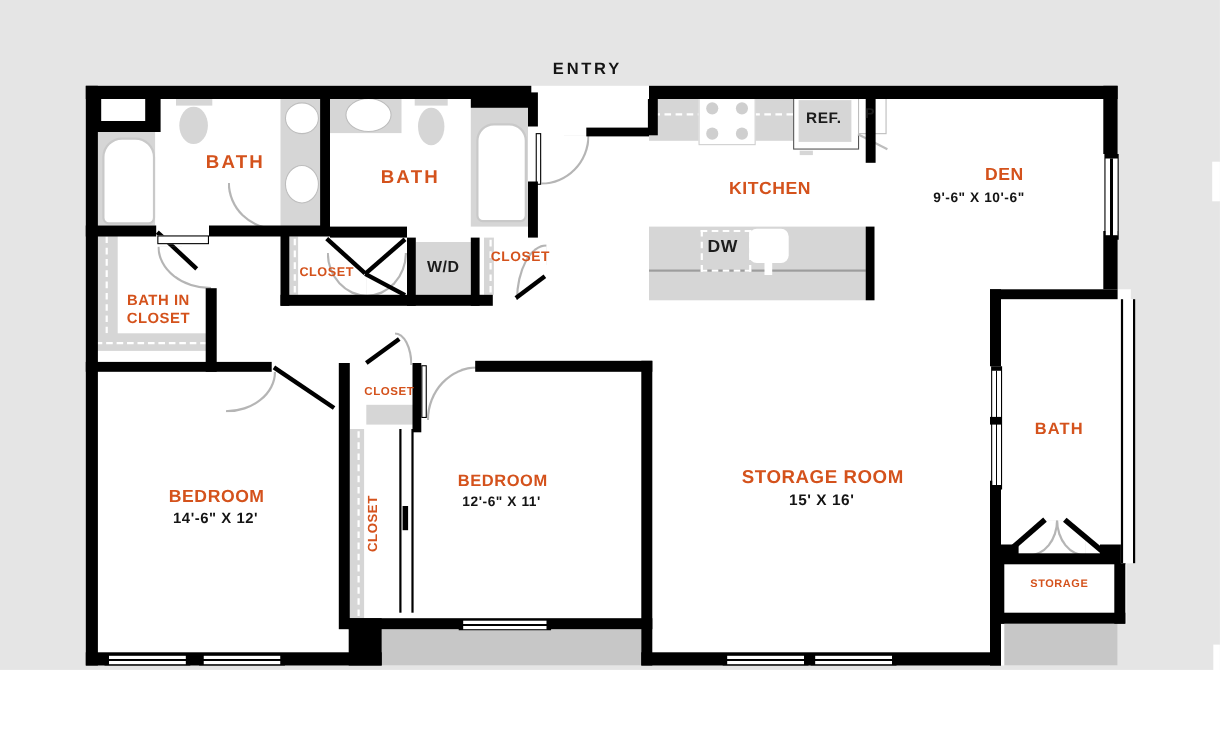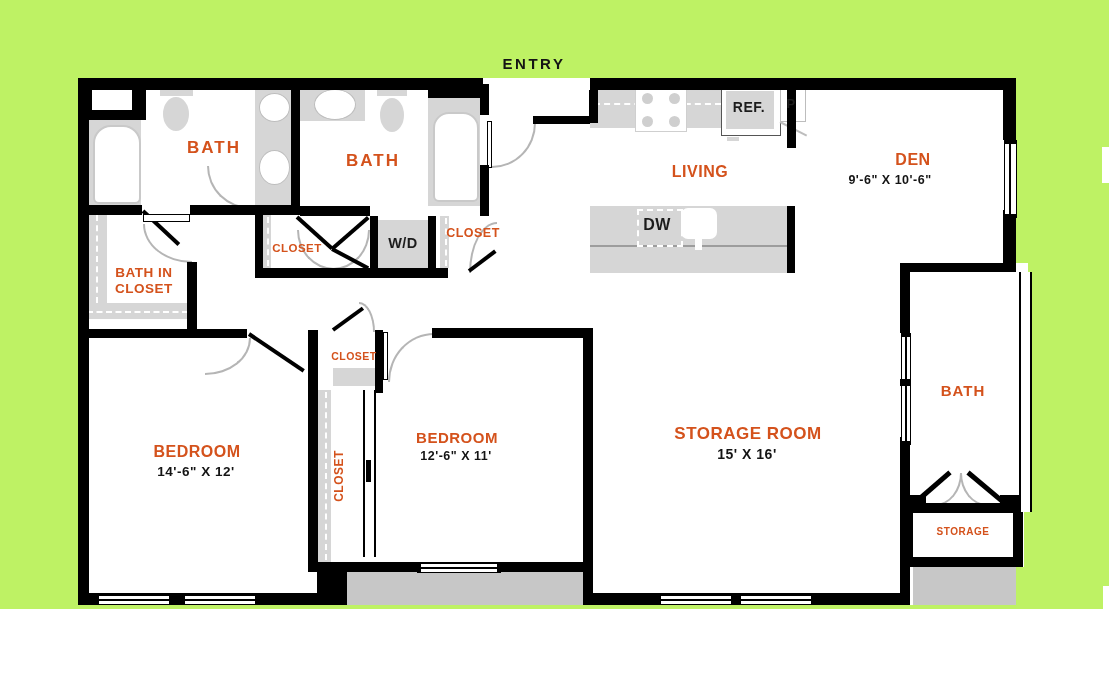--- a/index.html
+++ b/index.html
@@ -1,16 +1,16 @@
 <!DOCTYPE html>
 <html><head>
 <meta charset="utf-8">
 <style>
   html,body{margin:0;padding:0;}
-  #stage{position:relative;width:1109px;height:609px;background:#bef264;overflow:hidden;
+  #stage{position:relative;width:1109px;height:609px;background:#e5e5e5;overflow:hidden;
          font-family:"Liberation Sans",sans-serif;}
   .white{position:absolute;background:#ffffff;}
   .wall{position:absolute;background:#000000;}
   .fix{position:absolute;background:#d6d6d6;}
   .gray{position:absolute;background:#c7c7c7;}
   .tub{position:absolute;background:#ffffff;border:2px solid #c9c9c9;}
   .oval{position:absolute;background:#ffffff;border:1px solid #bdbdbd;border-radius:50%;}
   .lbl{position:absolute;transform:translate(-50%,-50%);font-weight:bold;color:#d4521c;
        white-space:nowrap;letter-spacing:0.5px;}
   .dim{position:absolute;transform:translate(-50%,-50%);font-weight:bold;color:#141414;
@@ -167,21 +167,21 @@
   <div class="winh" style="left:657px;top:595px;width:70px;height:8px;"></div>
   <div class="winh" style="left:737px;top:595px;width:70px;height:8px;"></div>
   <div class="winv" style="left:1004px;top:140px;width:11px;height:70px;"></div>
   <div class="winv" style="left:901px;top:333px;width:8px;height:104px;"></div>
   <div class="wall" style="left:900px;top:379px;width:10px;height:7px;"></div>
   <div class="track" style="left:1019px;top:272px;width:9px;height:240px;"></div>
 
   <div class="dim" style="left:534px;top:63px;font-size:15px;letter-spacing:2.5px;">ENTRY</div>
   <div class="lbl" style="left:214px;top:148px;font-size:17px;letter-spacing:2px;">BATH</div>
   <div class="lbl" style="left:373px;top:161px;font-size:17px;letter-spacing:2px;">BATH</div>
-  <div class="lbl" style="left:700px;top:172px;font-size:16px;">LIVING</div>
+  <div class="lbl" style="left:700px;top:172px;font-size:16px;">KITCHEN</div>
   <div class="lbl" style="left:890px;top:160px;font-size:16px;margin-left:23px;">DEN</div>
   <div class="dim" style="left:890px;top:180px;font-size:12.5px;">9'-6" X 10'-6"</div>
   <div class="app" style="left:749px;top:107px;font-size:14px;">REF.</div>
   <div class="app" style="left:791px;top:103px;font-size:13px;">P</div>
   <div class="app" style="left:657px;top:225px;font-size:16px;">DW</div>
   <div class="app" style="left:403px;top:243px;font-size:14.5px;">W/D</div>
   <div class="lbl" style="left:297px;top:248px;font-size:11.5px;">CLOSET</div>
   <div class="lbl" style="left:473px;top:233px;font-size:12.5px;">CLOSET</div>
   <div class="lbl" style="left:144px;top:281px;font-size:13.5px;line-height:1.15;text-align:center;">
     <span>BATH IN</span><br>

